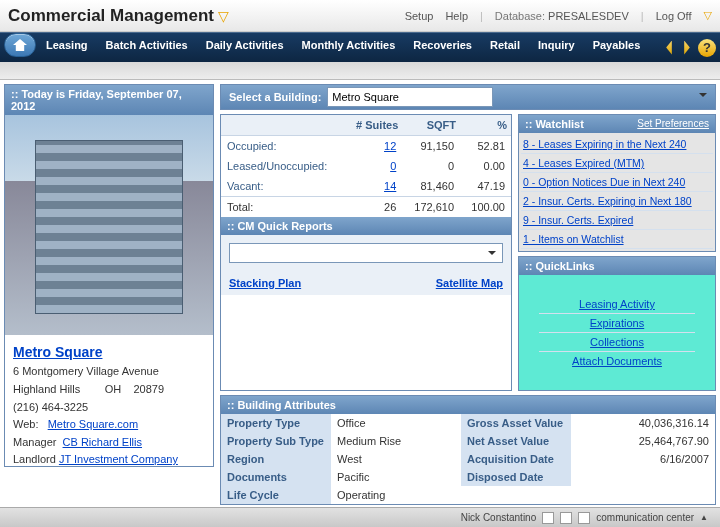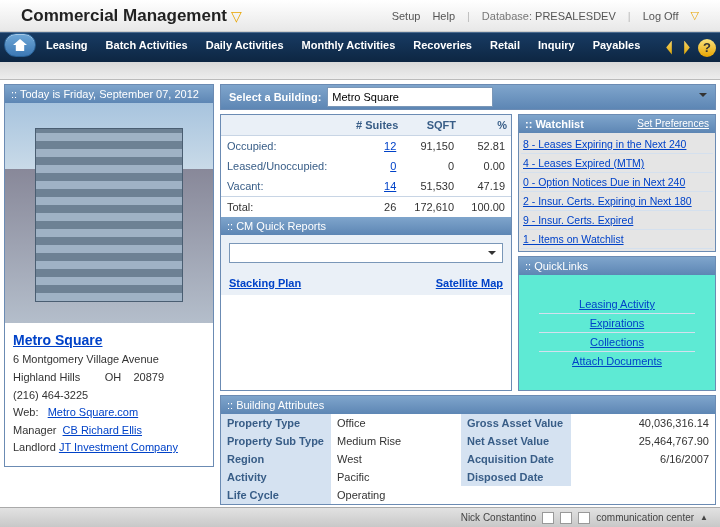--- a/index.html
+++ b/index.html
@@ -1,36 +1,36 @@
 <!DOCTYPE html>
 <html><head>
 <meta charset="utf-8">
 <style>
 *{margin:0;padding:0;box-sizing:border-box;font-family:Arial,Helvetica,sans-serif}
 body{background:#fff;width:720px;height:527px;overflow:hidden;position:relative;font-size:11px}
-.topbar{height:32px;background:linear-gradient(#fff,#e8e8e8);border-bottom:1px solid #ccc;display:flex;align-items:center;padding:0 21px}
+.topbar{height:32px;background:linear-gradient(#fff,#e8e8e8);border-bottom:1px solid #ccc;display:flex;align-items:center;padding:0 8px}
 .title{font-size:17px;font-weight:bold;color:#222}
 .title-arrow{color:#e8a400;font-size:14px;margin-left:4px}
 .topbar-right{margin-left:auto;display:flex;align-items:center;gap:12px;color:#555;font-size:11px}
 .db-label{color:#777}
 .menubar{height:30px;background:linear-gradient(#183b63,#0d2642);display:flex;padding:0 4px;gap:2px;border-top:1px solid #4a6a8e}
 .home-btn{width:32px;height:24px;background:linear-gradient(180deg,#6fa8d8,#3c78b4);border-radius:14px;display:flex;align-items:center;justify-content:center;border:1px solid #275f94;box-shadow:inset 0 1px 0 rgba(255,255,255,.4)}
 .home-ic{width:14px;height:12px;background:#fff;clip-path:polygon(50% 0,100% 50%,80% 50%,80% 100%,20% 100%,20% 50%,0 50%)}
 .menu-item{color:#fff;font-size:11px;padding:6px 8px;cursor:pointer;font-weight:bold}
 .menu-right{margin-left:auto;display:flex;align-items:center;gap:4px}
 .arrow-btn{width:14px;height:14px;background:linear-gradient(#f3d067,#e0a700);clip-path:polygon(30% 0,70% 50%,30% 100%)}
 .arrow-btn.l{clip-path:polygon(70% 0,30% 50%,70% 100%)}
 .help-ic{width:18px;height:18px;border-radius:50%;background:linear-gradient(#fae37e,#e8a400);color:#333;font-weight:bold;display:flex;align-items:center;justify-content:center;font-size:13px}
 .subbar{height:18px;background:linear-gradient(#d9d9d9,#ededed);border-bottom:1px solid #bbb}
 .content{display:flex;gap:6px;padding:4px}
 .left-col{width:210px}
 .left-col-main{height:383px;overflow:hidden}
 .right-col{flex:1}
 .panel{border:1px solid #6b8bb3;margin-bottom:4px}
-.panel-h{background:linear-gradient(#7fa5cc,#5d86b4);color:#fff;font-weight:normal;font-size:11px;padding:3px 6px}
+.panel-h{background:linear-gradient(#7fa5cc,#5d86b4);color:#fff;font-weight:bold;font-size:11px;padding:3px 6px}
 .today-h{text-align:left}
 .building-img{width:100%;height:220px;background:linear-gradient(180deg,#a8c4de 0%,#c9dae8 30%,#889 30%,#b4becb 100%);position:relative;overflow:hidden}
 .bldg{position:absolute;left:15%;bottom:10%;width:70%;height:78%;background:repeating-linear-gradient(0deg,#9fb2c5 0 8px,#6d8194 8px 16px),#8097ad;box-shadow:0 0 0 1px #4a5e72}
 .info-pad{padding:6px 8px;color:#333;line-height:1.6}
 .link{color:#0042c8;text-decoration:underline;cursor:pointer}
 .link.b{font-weight:bold;font-size:14px}
 .sel-row{display:flex;align-items:center;background:linear-gradient(#7fa5cc,#5d86b4);border:1px solid #6b8bb3;padding:2px}
 .sel-label{color:#fff;font-weight:bold;padding:0 6px;font-size:11px}
 .sel-input{flex:1;height:20px;border:1px solid #7a97b8;padding:0 18px 0 4px;font-size:11px;background:#fff;position:relative}
 .sel-wrap{flex:1;position:relative}
@@ -147,21 +147,21 @@
               </tr>
      <tr>
                 <td>Leased/Unoccupied:</td>
                 <td><span class="link">0</span></td>
                 <td>0</td>
                 <td>0.00</td>
               </tr>
      <tr>
                 <td>Vacant:</td>
                 <td><span class="link">14</span></td>
-                <td>51,530</td>
+                <td>81,460</td>
                 <td>47.19</td>
               </tr>
      <tr class="tot">
                 <td>Total:</td>
                 <td>26</td>
                 <td>172,610</td>
                 <td>100.00</td>
               </tr>
     </tbody>
           </table>
@@ -220,21 +220,21 @@
               <td class="lbl">Net Asset Value</td>
               <td style="text-align:right">25,464,767.90</td>
             </tr>
     <tr>
               <td class="lbl">Region</td>
               <td class="val">West</td>
               <td class="lbl">Acquisition Date</td>
               <td style="text-align:right">6/16/2007</td>
             </tr>
     <tr>
-              <td class="lbl">Activity</td>
+              <td class="lbl">Documents</td>
               <td class="val">Pacific</td>
               <td class="lbl">Disposed Date</td>
               <td></td>
             </tr>
     <tr>
               <td class="lbl">Life Cycle</td>
               <td class="val">Operating</td>
               <td></td>
               <td></td>
             </tr>

